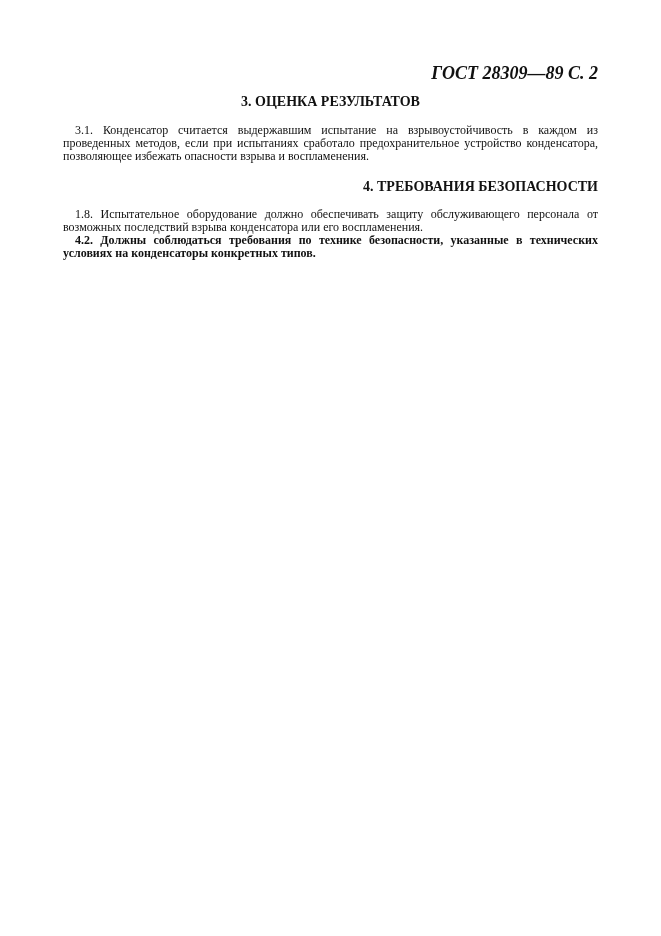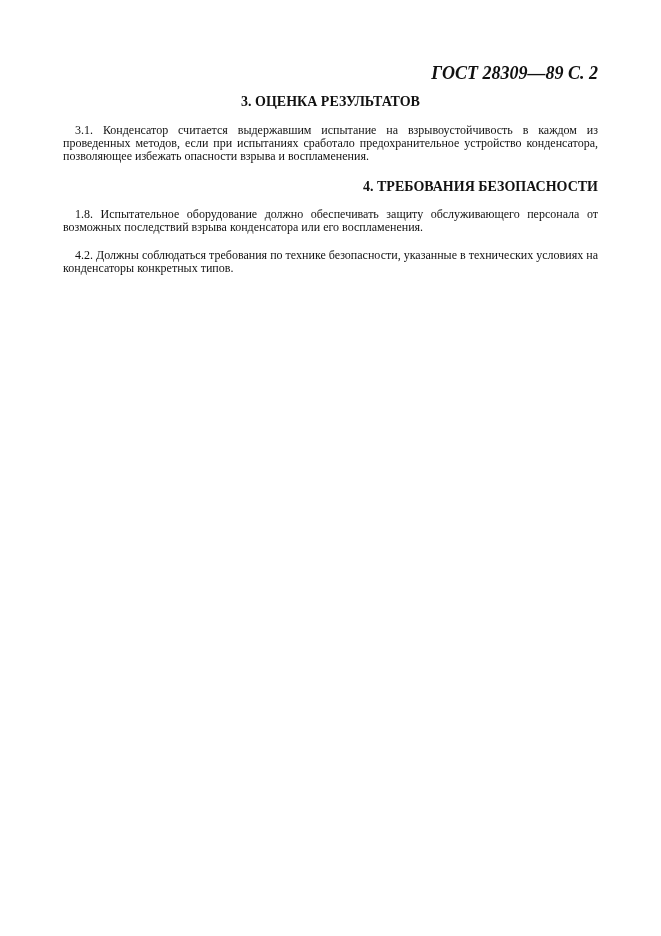--- a/index.html
+++ b/index.html
@@ -13,13 +13,13 @@
 </head>
 <body>
 
 <div class="header">ГОСТ 28309—89 С. 2</div>
 
 <div class="h" style="top:94px;">3.  ОЦЕНКА РЕЗУЛЬТАТОВ</div>
 <div class="p" style="top:124px;">3.1. Конденсатор считается выдержавшим испытание на взрывоустойчивость в каждом из проведенных методов, если при испытаниях сработало предохранительное устройство конденсатора, позволяющее избежать опасности взрыва и воспламенения.</div>
 
 <div class="h" style="top:179px;text-align:right;">4.  ТРЕБОВАНИЯ БЕЗОПАСНОСТИ</div>
 <div class="p" style="top:208px;">1.8.  Испытательное оборудование должно обеспечивать защиту обслуживающего персонала от возможных последствий взрыва конденсатора или его воспламенения.</div>
-<div class="p" style="top:249px;">4.2. Должны соблюдаться требования по технике безопасности, указанные в технических условиях на конденсаторы конкретных типов.</div>
+<div class="p" style="top:234px;font-weight:bold;">4.2. Должны соблюдаться требования по технике безопасности, указанные в технических условиях на конденсаторы конкретных типов.</div>
 
 </body></html>

